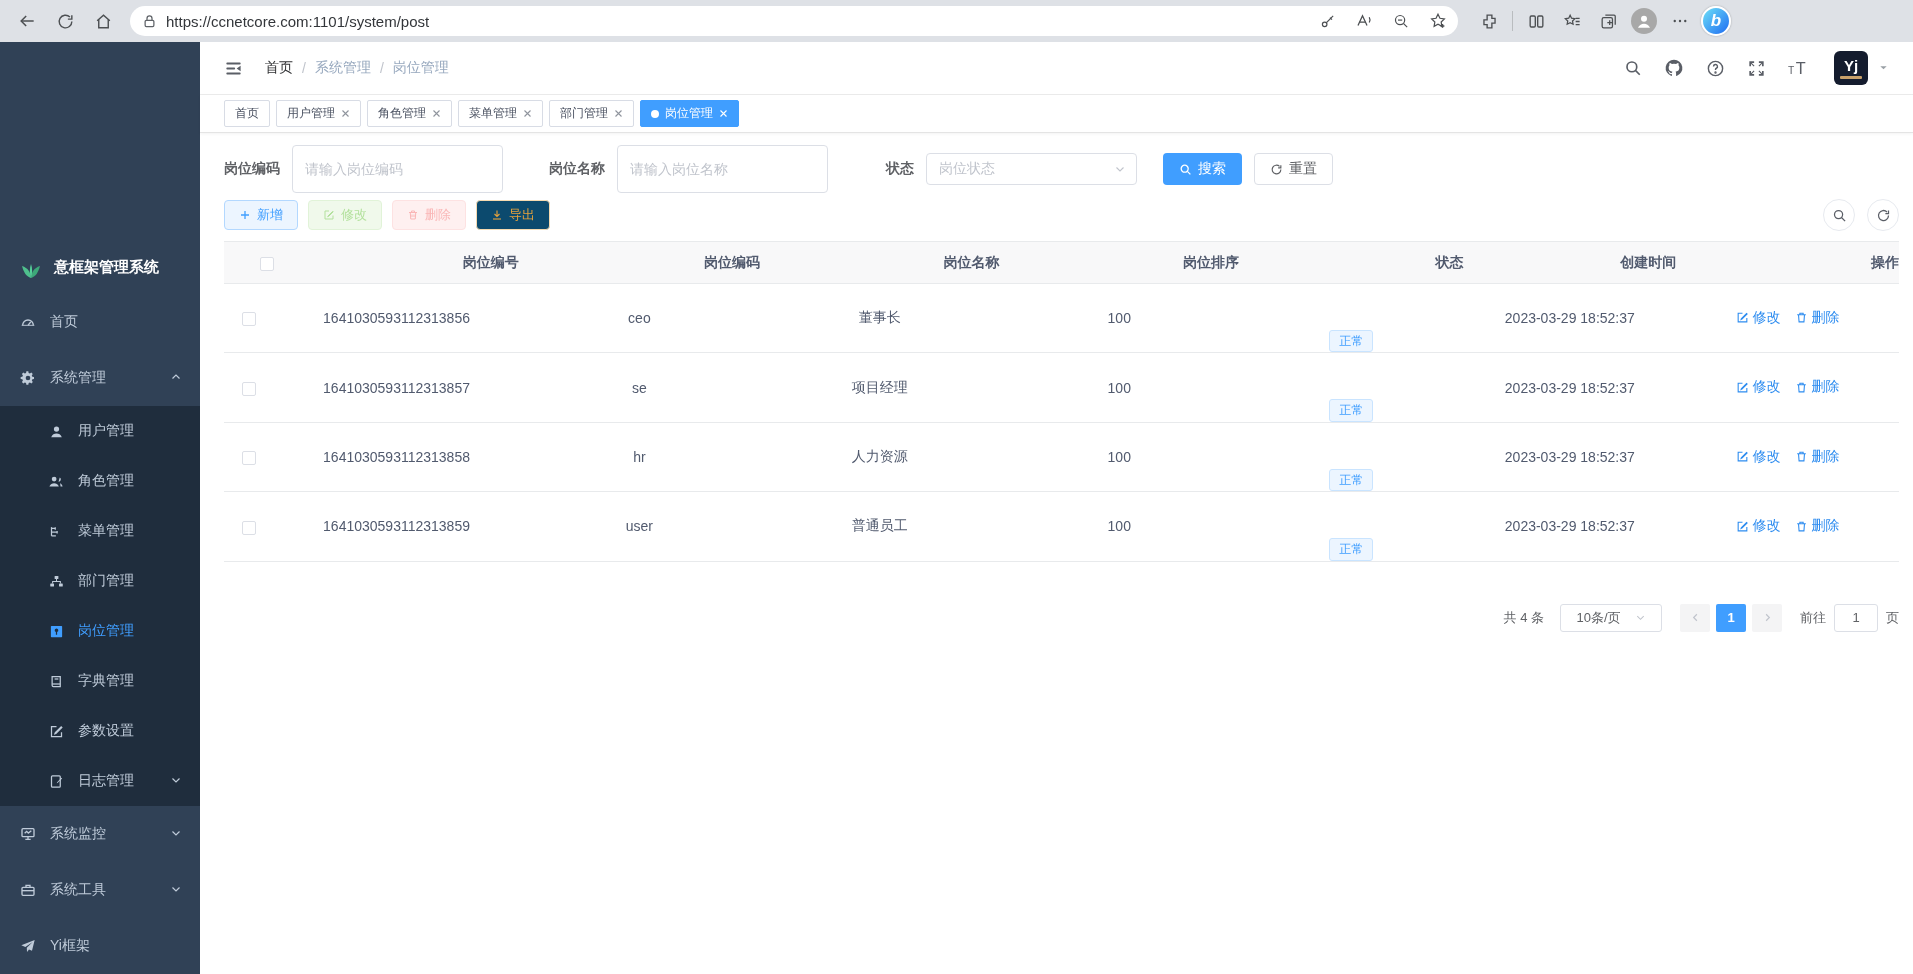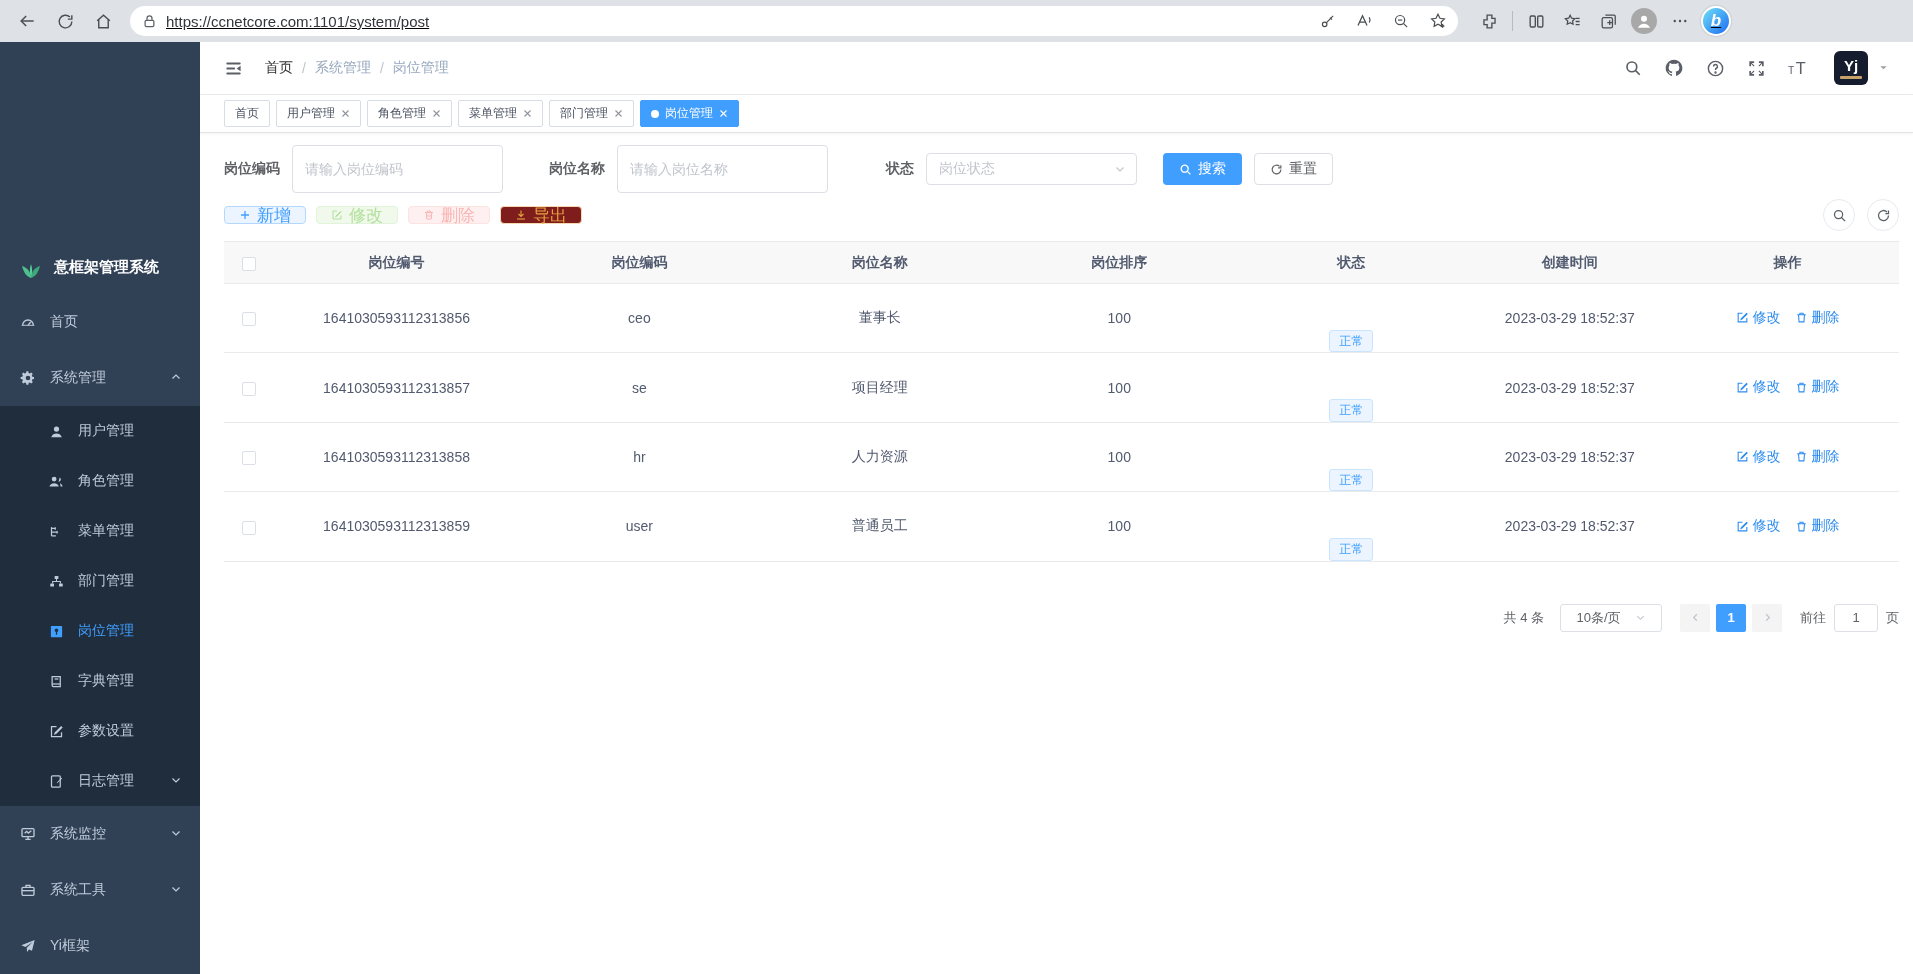--- a/index.html
+++ b/index.html
@@ -1,20 +1,20 @@
 <!DOCTYPE html>
 <html><head>
 <meta charset="utf-8">
 <style>
   * { box-sizing: border-box; margin: 0; padding: 0; }
   html,body { width:1913px; height:974px; overflow:hidden; background:#fff;
     font-family:"Liberation Sans","DejaVu Sans",sans-serif; }
 
   
-  .chrome { height:42px; background:#dee1e6; display:flex; align-items:center; padding:0 10px; gap:4px;text-decoration:underline; }
+  .chrome { height:42px; background:#dee1e6; display:flex; align-items:center; padding:0 10px; gap:4px; }
   .chrome .nav-btn { width:34px; height:34px; border-radius:6px; display:flex; align-items:center; justify-content:center; color:#4c4f52; flex:none; cursor:pointer; }
   .chrome svg { display:block; }
   .url-pill { flex:1; max-width:1328px; height:30px; background:#fff; border-radius:16px; display:flex; align-items:center; padding:0 6px 0 12px; gap:9px; margin:0 6px; }
   .url-text { flex:1; font-size:15px; color:#33363a; white-space:nowrap; overflow:hidden; }
   .pill-ic { width:28px; height:28px; display:flex; align-items:center; justify-content:center; color:#4c4f52; flex:none; cursor:pointer; }
   .chrome-right { display:flex; align-items:center; gap:2px; margin-left:4px; }
   .divider-v { width:1px; height:20px; background:#b9bcbf; margin:0 4px; }
   .avatar-circ { width:26px; height:26px; border-radius:50%; background:#a8a8a8; display:flex; align-items:center; justify-content:center; overflow:hidden; }
   .bing-circ { width:30px; height:30px; border-radius:50%; background:linear-gradient(135deg,#6ee0f7,#1e6cf2); color:#fff; font-weight:bold; font-size:17px; display:flex; align-items:center; justify-content:center; border:2px solid #fff; box-shadow:0 0 2px rgba(0,0,0,.3); font-style:italic; }
 
@@ -62,30 +62,30 @@
   .f-input { width:211px; height:48px; border:1px solid #dcdfe6; border-radius:4px; padding:0 12px; font-size:14px; color:#606266; outline:none; font-family:inherit; }
   .f-input::placeholder { color:#c0c4cc; }
   .f-select { width:211px; height:32px; border:1px solid #dcdfe6; border-radius:4px; padding:0 10px 0 12px; font-size:14px; color:#c0c4cc; display:flex; align-items:center; cursor:pointer; }
   .f-select .chev { margin-left:auto; color:#c0c4cc; display:flex; }
   .gap1 { width:46px; } .gap2 { width:58px; } .gap3 { width:26px; }
   .btn { height:32px; border-radius:4px; font-size:14px; display:inline-flex; align-items:center; gap:6px; padding:0 15px; cursor:pointer; border:1px solid transparent; white-space:nowrap; font-family:inherit; }
   .btn-primary { background:#409eff; color:#fff; }
   .btn-plain { background:#fff; border-color:#dcdfe6; color:#606266; }
 
   .toolbar { display:flex; align-items:center; gap:10px; height:32px; margin-bottom:10px; position:relative; }
-  .btn-sm { height:18px; padding:0 14px; font-size:17px; }
+  .btn-sm { height:30px; padding:0 14px; font-size:13px; }
   .btn-add { background:#ecf5ff; border-color:#b3d8ff; color:#409eff; }
   .btn-edit { background:#f0f9eb; border-color:#e1f3d8; color:#b3e19d; cursor:not-allowed; }
   .btn-del { background:#fef0f0; border-color:#fde2e2; color:#fab6b6; cursor:not-allowed; }
-  .btn-exp { background:#7f1d1d; border-color:#f5dab1; color:#e6a23c; }
+  .btn-exp { background:#0c4a6e; border-color:#f5dab1; color:#e6a23c; }
   .tool-circles { position:absolute; right:0; top:0; display:flex; gap:12px; }
   .circ-btn { width:32px; height:32px; border-radius:50%; border:1px solid #e7eaef; background:#fff; display:flex; align-items:center; justify-content:center; color:#5a5e66; cursor:pointer; }
 
   table.grid { width:100%; border-collapse:collapse; table-layout:fixed; }
-  .grid th { background:#f8f8f9; color:#515a6e; font-size:14px; font-weight:bold; height:42px; border-top:1px solid #e8eaec; border-bottom:1px solid #e8eaec; text-align:center; }
+  .grid th { background:#f8f8f9; color:#515a6e; font-size:14px; font-weight:bold; height:42px; border-top:1px solid #e8eaec; border-bottom:1px solid #e8eaec; text-align:right; }
   .grid td { height:49px; font-size:14px; color:#515a6e; text-align:center; border-bottom:1px solid #e8eaec; }
   .cbx { width:14px; height:14px; border:1px solid #dcdfe6; border-radius:2px; background:#fff; display:inline-block; vertical-align:middle; cursor:pointer; }
   .tag-normal { display:inline-block; padding:3px 9px; font-size:12px; color:#409eff; background:#ecf5ff; border:1px solid #c9e4ff; border-radius:3px; line-height:1.2;margin-top:46px; }
   .link-op { color:#2d8cf0; font-size:14px; cursor:pointer; display:inline-flex; align-items:center; gap:4px; }
   .op-gap { display:inline-block; width:14px; }
 
   .pager { display:flex; align-items:center; justify-content:flex-end; margin-top:42px; font-size:13px; color:#606266; gap:0; }
   .pg-total { margin-right:16px; }
   .pg-size { width:102px; height:28px; border:1px solid #dcdfe6; border-radius:3px; display:flex; align-items:center; justify-content:center; gap:14px; color:#606266; cursor:pointer; }
   .pg-size .chev { color:#c0c4cc; display:flex; }

